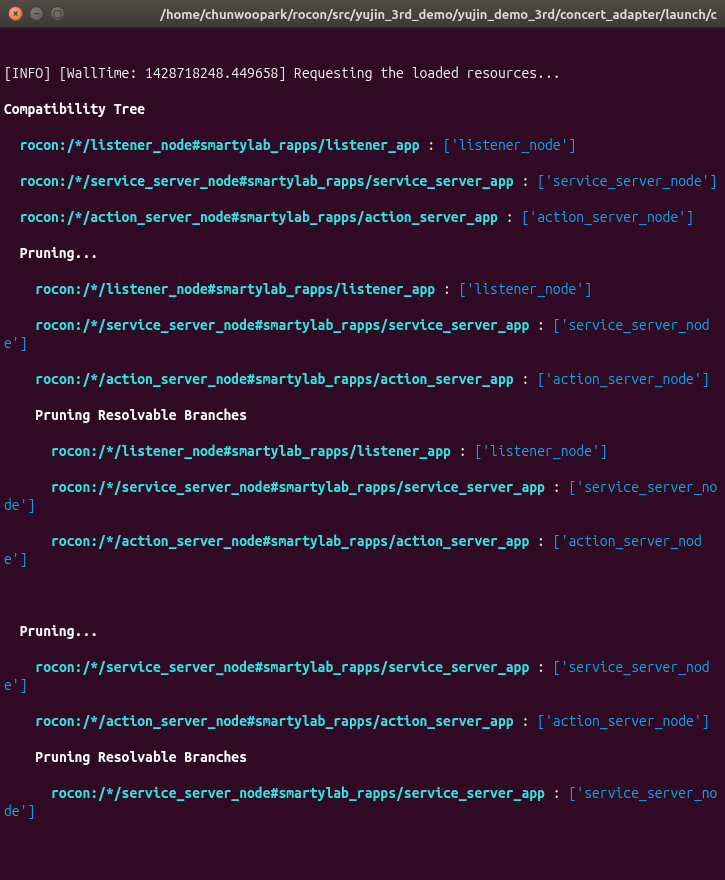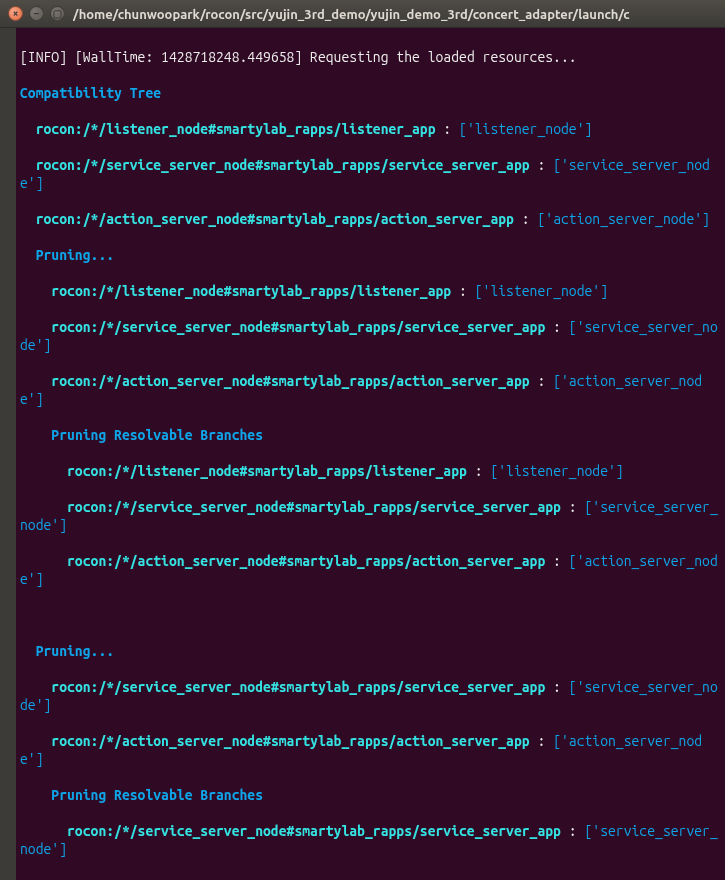--- a/index.html
+++ b/index.html
@@ -29,35 +29,34 @@
   .tb-buttons { display: flex; gap: 6px; }
   .tb-btn {
     width: 15px; height: 15px; border-radius: 50%;
     display: flex; align-items: center; justify-content: center;
     font-size: 10px; line-height: 1; color: #3b3b3b;
     border: 1px solid rgba(0,0,0,0.4);
   }
   .tb-close { background: radial-gradient(circle at 30% 30%, #f7a385, #e06b41); }
   .tb-min   { background: radial-gradient(circle at 30% 30%, #7a766f, #5f5b54); }
   .tb-max   { background: radial-gradient(circle at 30% 30%, #7a766f, #5f5b54); }
-  .tb-title { overflow: hidden; text-overflow: clip; flex:1; }
+  .tb-title { overflow: hidden; text-overflow: clip; flex:1;text-align:right; }
 
   .terminal {
     background: #300a24;
     color: #eeeeec;
     height: calc(880px - 28px);
-    padding: 2px 4px;
+    padding: 18px 4px;
     line-height: 18px;
     white-space: pre-wrap;
     word-break: break-all;
     overflow: hidden;
-    margin-left: 16px;
   }
   .line { display: block; }
-  .bold  { font-weight: bold; color: #0ea5e9; }
+  .bold  { font-weight: bold; color: #ffffff; }
   .cyan  { color: #34e2e2; font-weight: bold; }
   .yellow{ color: #0ea5e9; }
   .green { color: #8ae234; }
   .indent-1 { padding-left: 2ch; }
   .indent-2 { padding-left: 4ch; }
   .indent-3 { padding-left: 6ch; }
   .indent-3b{ padding-left: 7ch; }
 </style>
 </head>
 <body>

